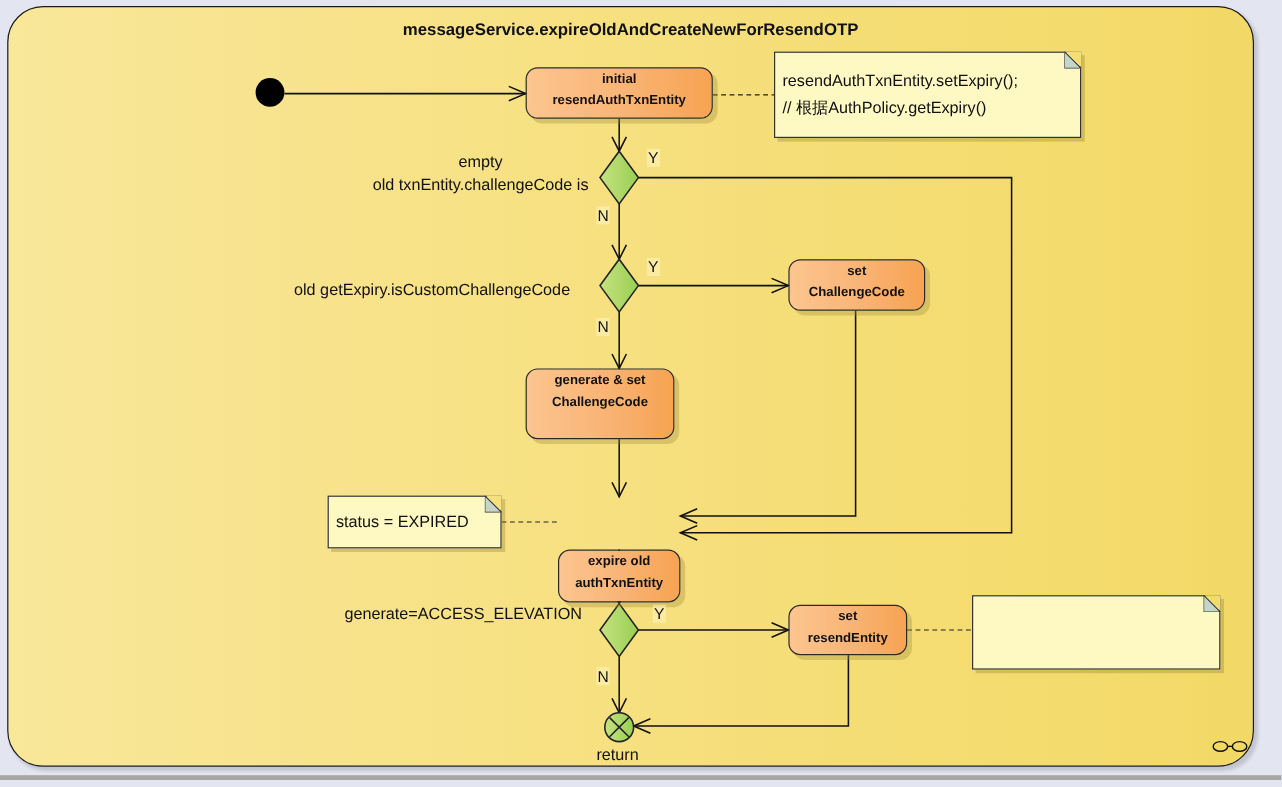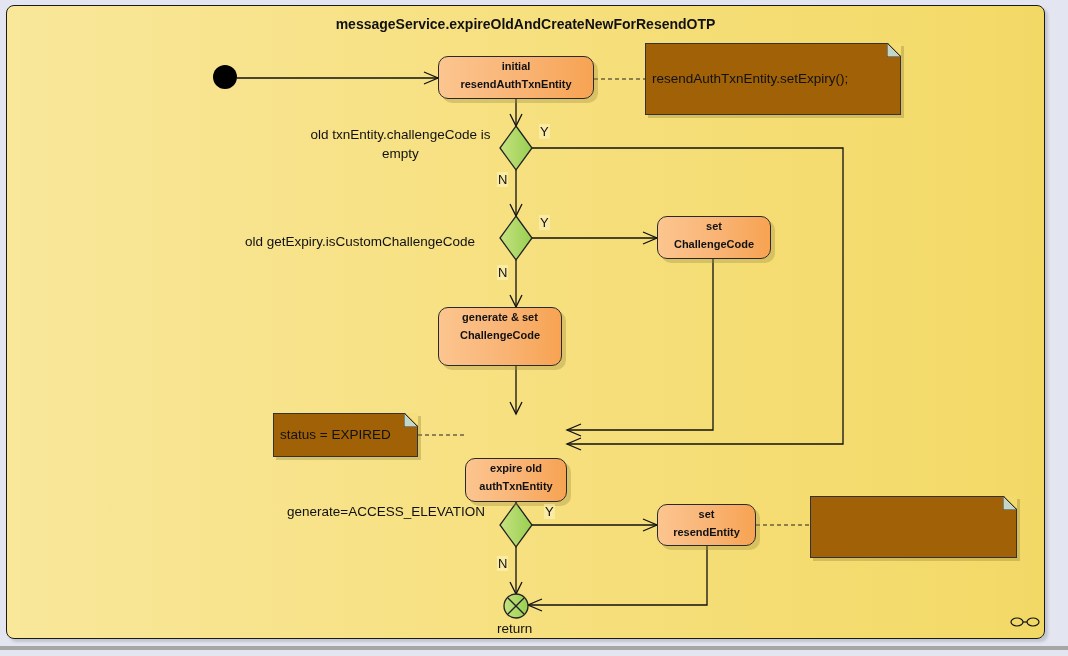--- a/index.html
+++ b/index.html
@@ -4,21 +4,21 @@
 <style>
   html, body { margin: 0; padding: 0; }
   body {
     width: 1068px; height: 656px; overflow: hidden;
     background: #e3e6f1;
     font-family: "Liberation Sans", sans-serif;
     position: relative;
   }
   .frame {
     position: absolute; left: 6px; top: 5px; width: 1039px; height: 634px;
-    border: 1.5px solid #1a1a1a; border-radius: 8px;
+    border: 1.5px solid #1a1a1a; border-radius: 30px;
     background: linear-gradient(90deg, #f9e79a 0%, #f6df7c 55%, #f2d966 100%);
     box-shadow: 3px 3px 3px rgba(0,0,0,0.15);
     box-sizing: border-box;
   }
   .frame-title {
     position: absolute; left: 0; right: 0; top: 10px; text-align: center;
     font-weight: bold; font-size: 14px; color: #111;
   }
   .bottom-bar {
     position: absolute; left: 0; right: 0; top: 646px; height: 4px; background: #a6a6a6;
@@ -27,21 +27,21 @@
   .node {
     position: absolute; box-sizing: border-box;
     border: 1.5px solid #2a2a2a; border-radius: 10px;
     background: linear-gradient(90deg, #fcc58f 0%, #f9b577 50%, #f7a352 100%);
     box-shadow: 4px 4px 0 rgba(160,140,60,0.35);
     display: flex; flex-direction: column; align-items: center; justify-content: flex-start;
     font-weight: bold; font-size: 11px; color: #111; text-align: center; line-height: 18px;
   }
   .note {
     position: absolute; box-sizing: border-box;
-    background: #a16207; border: 1px solid #333;
+    background: #fef9c3; border: 1px solid #333;
     box-shadow: 3px 3px 0 rgba(150,130,50,0.35);
     font-size: 13.5px; color: #111; line-height: 22px;
     padding: 13px 6px; display: flex; flex-direction: column; justify-content: center;
   }
   .note .fold {
     position: absolute; right: -1px; top: -1px; width: 14px; height: 14px;
   }
   .lbl {
     position: absolute; font-size: 13.5px; color: #111; white-space: nowrap;
   }
@@ -148,38 +148,39 @@
   <span>set</span>
   <span>resendEntity</span>
 </div>
 
 <div class="note" style="left:645px;top:43px;width:256px;height:72px;">
   <svg class="fold" viewBox="0 0 14 14">
       <polygon points="0,0 14,14 0,14" fill="#c4d6c8" stroke="#333"></polygon>
       <polygon points="0,-1 15,-1 15,14" fill="#f4de73"></polygon>
     </svg>
   <span>resendAuthTxnEntity.setExpiry();</span>
+  <span>// 根据AuthPolicy.getExpiry()</span>
 </div>
 <div class="note" style="left:273px;top:413px;width:145px;height:44px;">
   <svg class="fold" viewBox="0 0 14 14">
       <polygon points="0,0 14,14 0,14" fill="#c4d6c8" stroke="#333"></polygon>
       <polygon points="0,-1 15,-1 15,14" fill="#f6e07e"></polygon>
     </svg>
   <span>status = EXPIRED</span>
 </div>
 <div class="note" style="left:810px;top:496px;width:207px;height:62px;">
   <svg class="fold" viewBox="0 0 14 14">
       <polygon points="0,0 14,14 0,14" fill="#c4d6c8" stroke="#333"></polygon>
       <polygon points="0,-1 15,-1 15,14" fill="#f3da6c"></polygon>
     </svg>
 </div>
 
 <div class="lbl center" style="left:298px;top:125px;width:205px;line-height:19px;">
+  <div>empty</div>
   <div>old txnEntity.challengeCode is</div>
-  <div>empty</div>
 </div>
 <div class="yn" style="left:539px;top:124px;">Y</div>
 <div class="yn" style="left:497px;top:172px;">N</div>
 
 <div class="lbl" style="left:245px;top:234px;">old getExpiry.isCustomChallengeCode</div>
 <div class="yn" style="left:539px;top:215px;">Y</div>
 <div class="yn" style="left:497px;top:265px;">N</div>
 
 <div class="lbl" style="left:287px;top:504px;">generate=ACCESS_ELEVATION</div>
 <div class="yn" style="left:544px;top:504px;">Y</div>

